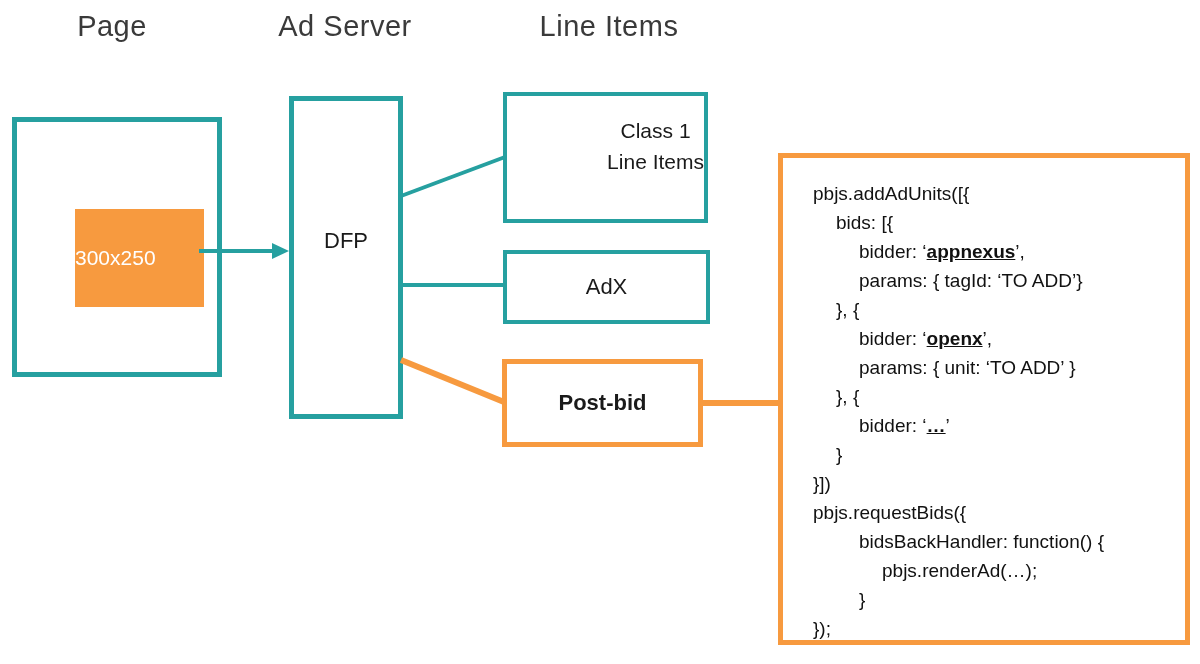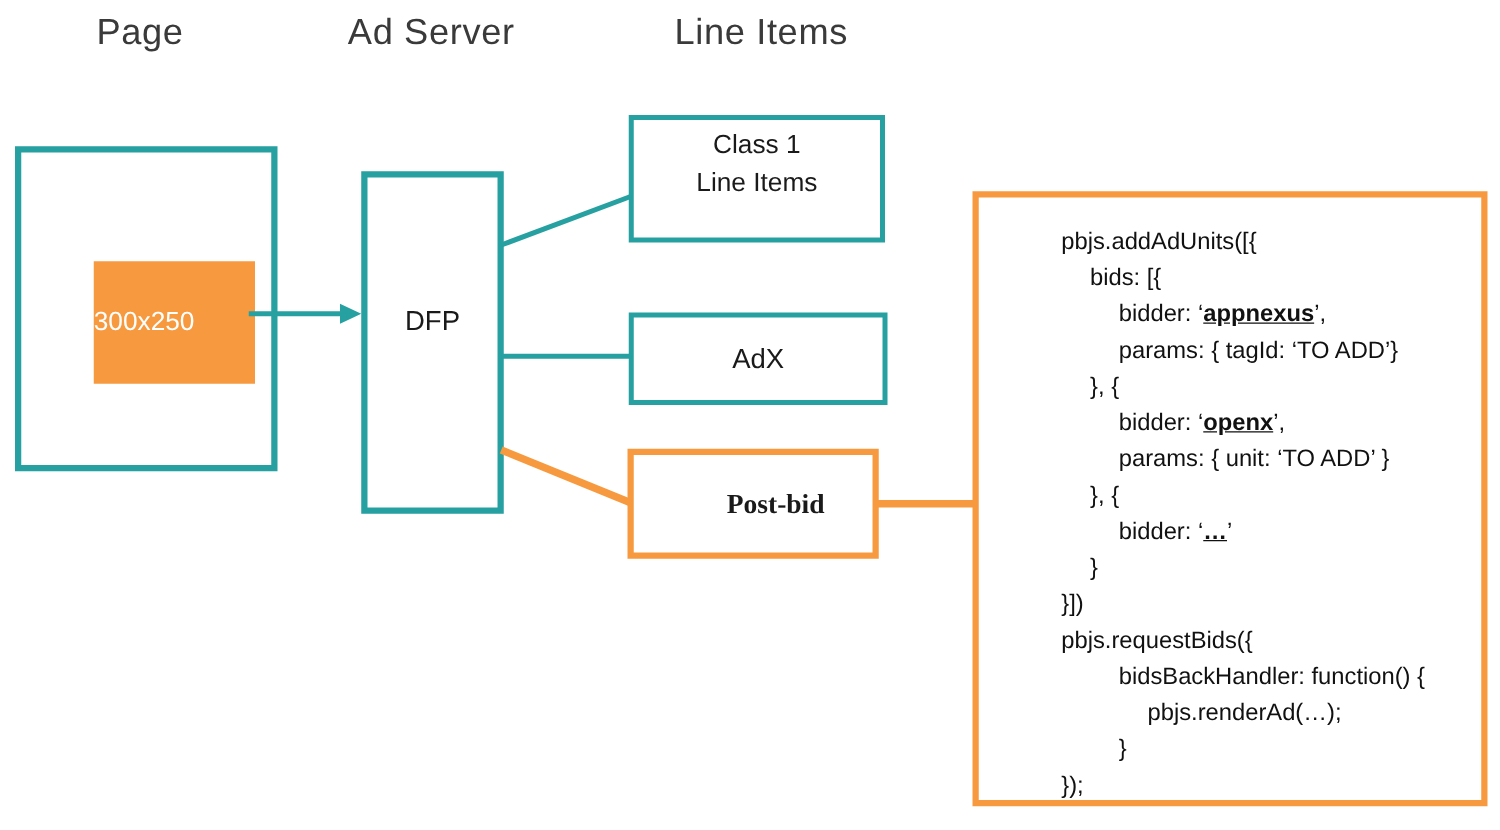--- a/index.html
+++ b/index.html
@@ -31,44 +31,44 @@
 
   .box {
     position: absolute;
     background: #ffffff;
     display: flex;
     align-items: center;
     justify-content: center;
   }
   .teal-border   { border: 5px solid #26a0a0; }
   .teal-border-4 { border: 4px solid #26a0a0; }
-  .orange-border { border: 5px solid #f79a3f; padding-left: 36px; }
+  .orange-border { border: 5px solid #f79a3f; }
 
   #page-box    { left: 12px;  top: 117px; width: 210px; height: 260px; }
-  #dfp-box     { left: 289px; top: 96px;  width: 114px; height: 274px; padding-bottom: 34px; margin-top: 41px; }
-  #class1-box  { left: 503px; top: 92px;  width: 205px; height: 102px; padding-bottom: 24px; }
+  #dfp-box     { left: 289px; top: 96px;  width: 114px; height: 323px; padding-bottom: 34px; }
+  #class1-box  { left: 503px; top: 92px;  width: 205px; height: 131px; padding-bottom: 24px; justify-content: flex-end; }
   #adx-box     { left: 503px; top: 250px; width: 207px; height: 74px; }
   #postbid-box { left: 502px; top: 359px; width: 201px; height: 88px; }
   #code-box    { left: 778px; top: 153px; width: 412px; height: 492px; display: block; }
 
   .ad-slot {
     position: absolute;
     left: 58px; top: 87px;
     width: 129px; height: 98px;
     background: #f79a3f;
     display: flex;
     align-items: center;
     justify-content: flex-start;
     color: #ffffff;
     font-size: 21px;
   }
   .box-label   { font-size: 22px; color: #1a1a1a; }
   .box-label-2 { font-size: 21px; color: #1a1a1a; text-align: center; line-height: 31px; }
   .box-label-2 span { display: block; }
-  .bold-label  { font-weight: bold; font-family: Liberation Serif, serif; }
+  .bold-label  { font-weight: bold; }
 
   #code-content {
     padding: 21px 10px 0 30px;
     font-size: 19px;
     line-height: 29px;
     color: #111111;
     white-space: pre;
   }
   .code-line { white-space: pre; }
   .code-line .b { font-weight: bold; text-decoration: underline; }

